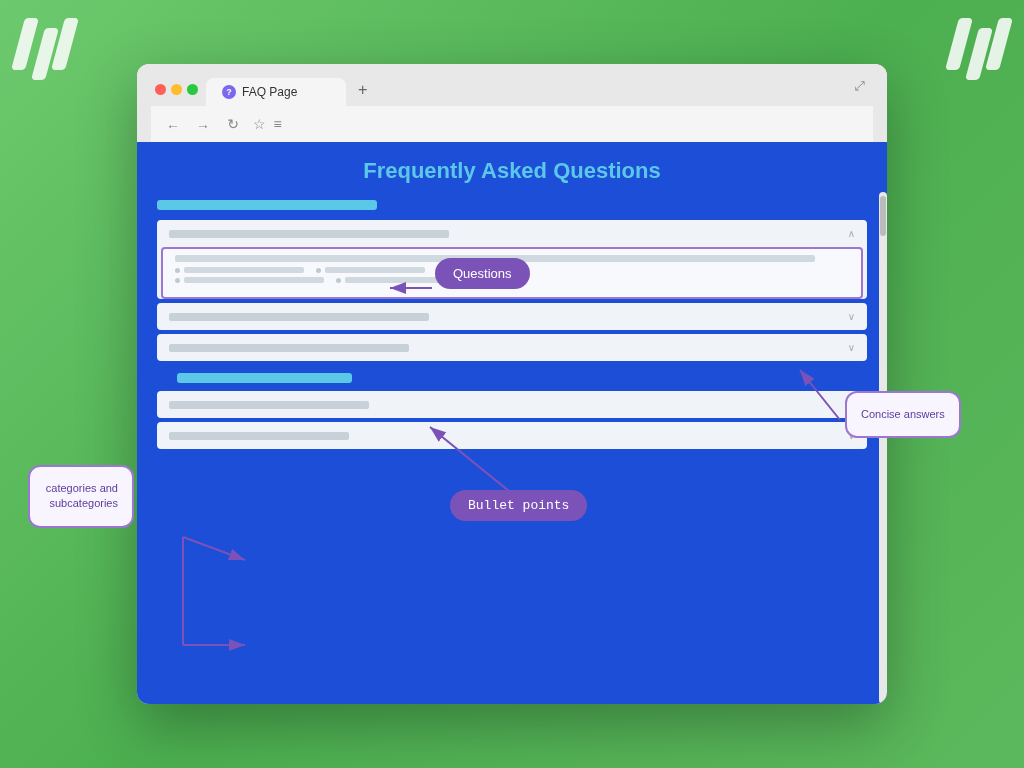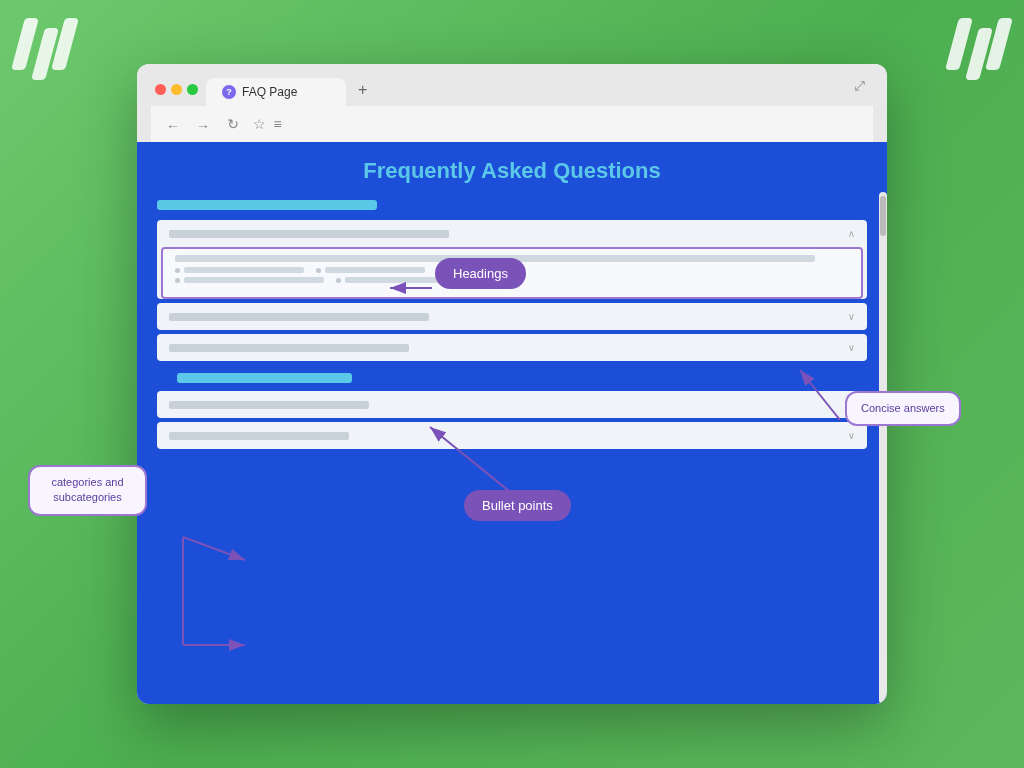--- a/index.html
+++ b/index.html
@@ -290,24 +290,24 @@
       font-weight: 500;
       white-space: nowrap;
       z-index: 20;
     }
 
     .annotation-box {
       position: absolute;
       background: #f8f5ff;
       border: 2px solid #9b77d1;
       border-radius: 12px;
-      padding: 8px 14px;
+      padding: 14px 14px;
       font-size: 11px;
       color: #5a3d9e;
-      text-align: center;
+      text-align: right;
       z-index: 20;
       line-height: 1.4;
     }
 
     svg.arrows {
       position: absolute;
       top: 0;
       left: 0;
       width: 100%;
       height: 100%;
@@ -465,22 +465,22 @@
   <line x1="840" y1="420" x2="800" y2="370" stroke="#7b52b8" stroke-width="2" marker-end="url(#arrowhead)"></line>
 
   <line x1="520" y1="500" x2="430" y2="427" stroke="#7b52b8" stroke-width="2" marker-end="url(#arrowhead)"></line>
 
   <line x1="183" y1="537" x2="245" y2="560" stroke="#7b52b8" stroke-width="2" marker-end="url(#arrowhead)"></line>
 
   <line x1="183" y1="537" x2="183" y2="645" stroke="#7b52b8" stroke-width="2"></line>
   <line x1="183" y1="645" x2="245" y2="645" stroke="#7b52b8" stroke-width="2" marker-end="url(#arrowhead)"></line>
 </svg>
 
-<div class="annotation" style="top: 258px; left: 435px; transform: translateY(0);">Headings</div>
+<div class="annotation" style="top: 258px; left: 435px; transform: translateY(0);">Questions</div>
 
 <div class="annotation-box" style="top: 391px; left: 845px;">Concise answers</div>
 
-<div class="annotation" style="top: 490px; left: 464px;">Bullet points</div>
-
-<div class="annotation-box" style="top: 465px; left: 28px; width: 119px;">
+<div class="annotation" style="top: 490px; left: 450px; font-family: Liberation Mono, monospace;">Bullet points</div>
+
+<div class="annotation-box" style="top: 465px; left: 28px; width: 106px;">
   <span style="white-space: pre-line;">categories and
 subcategories</span>
 </div>
 
 </body></html>

